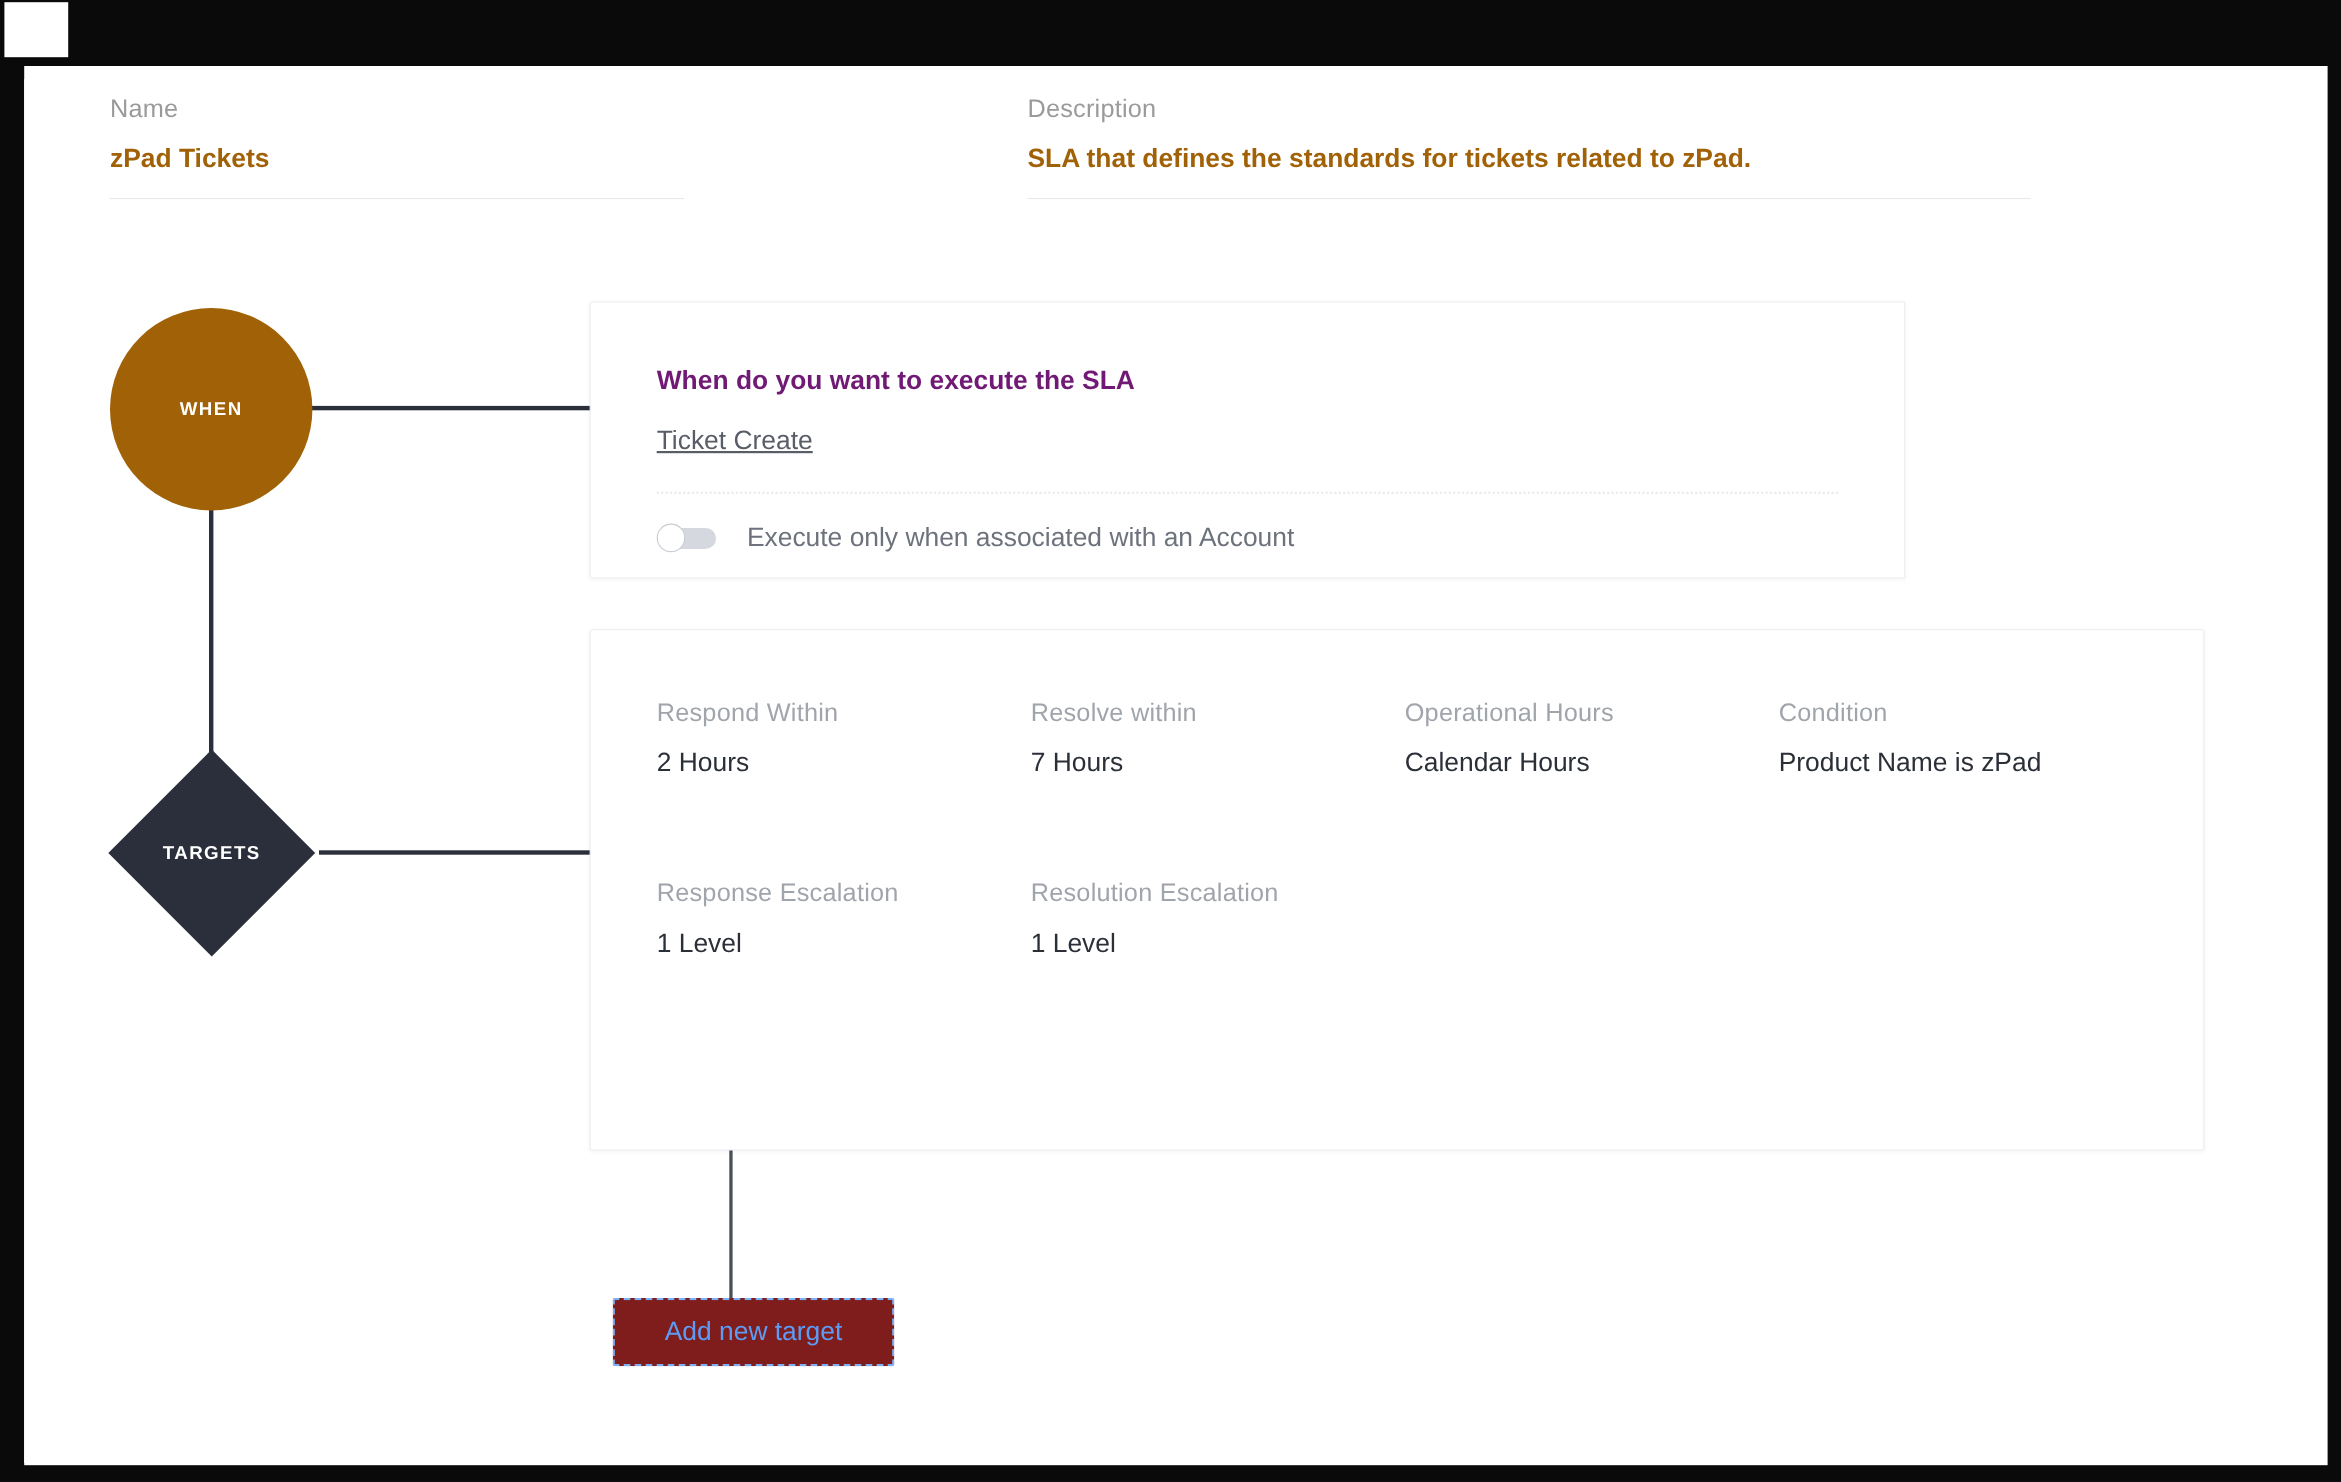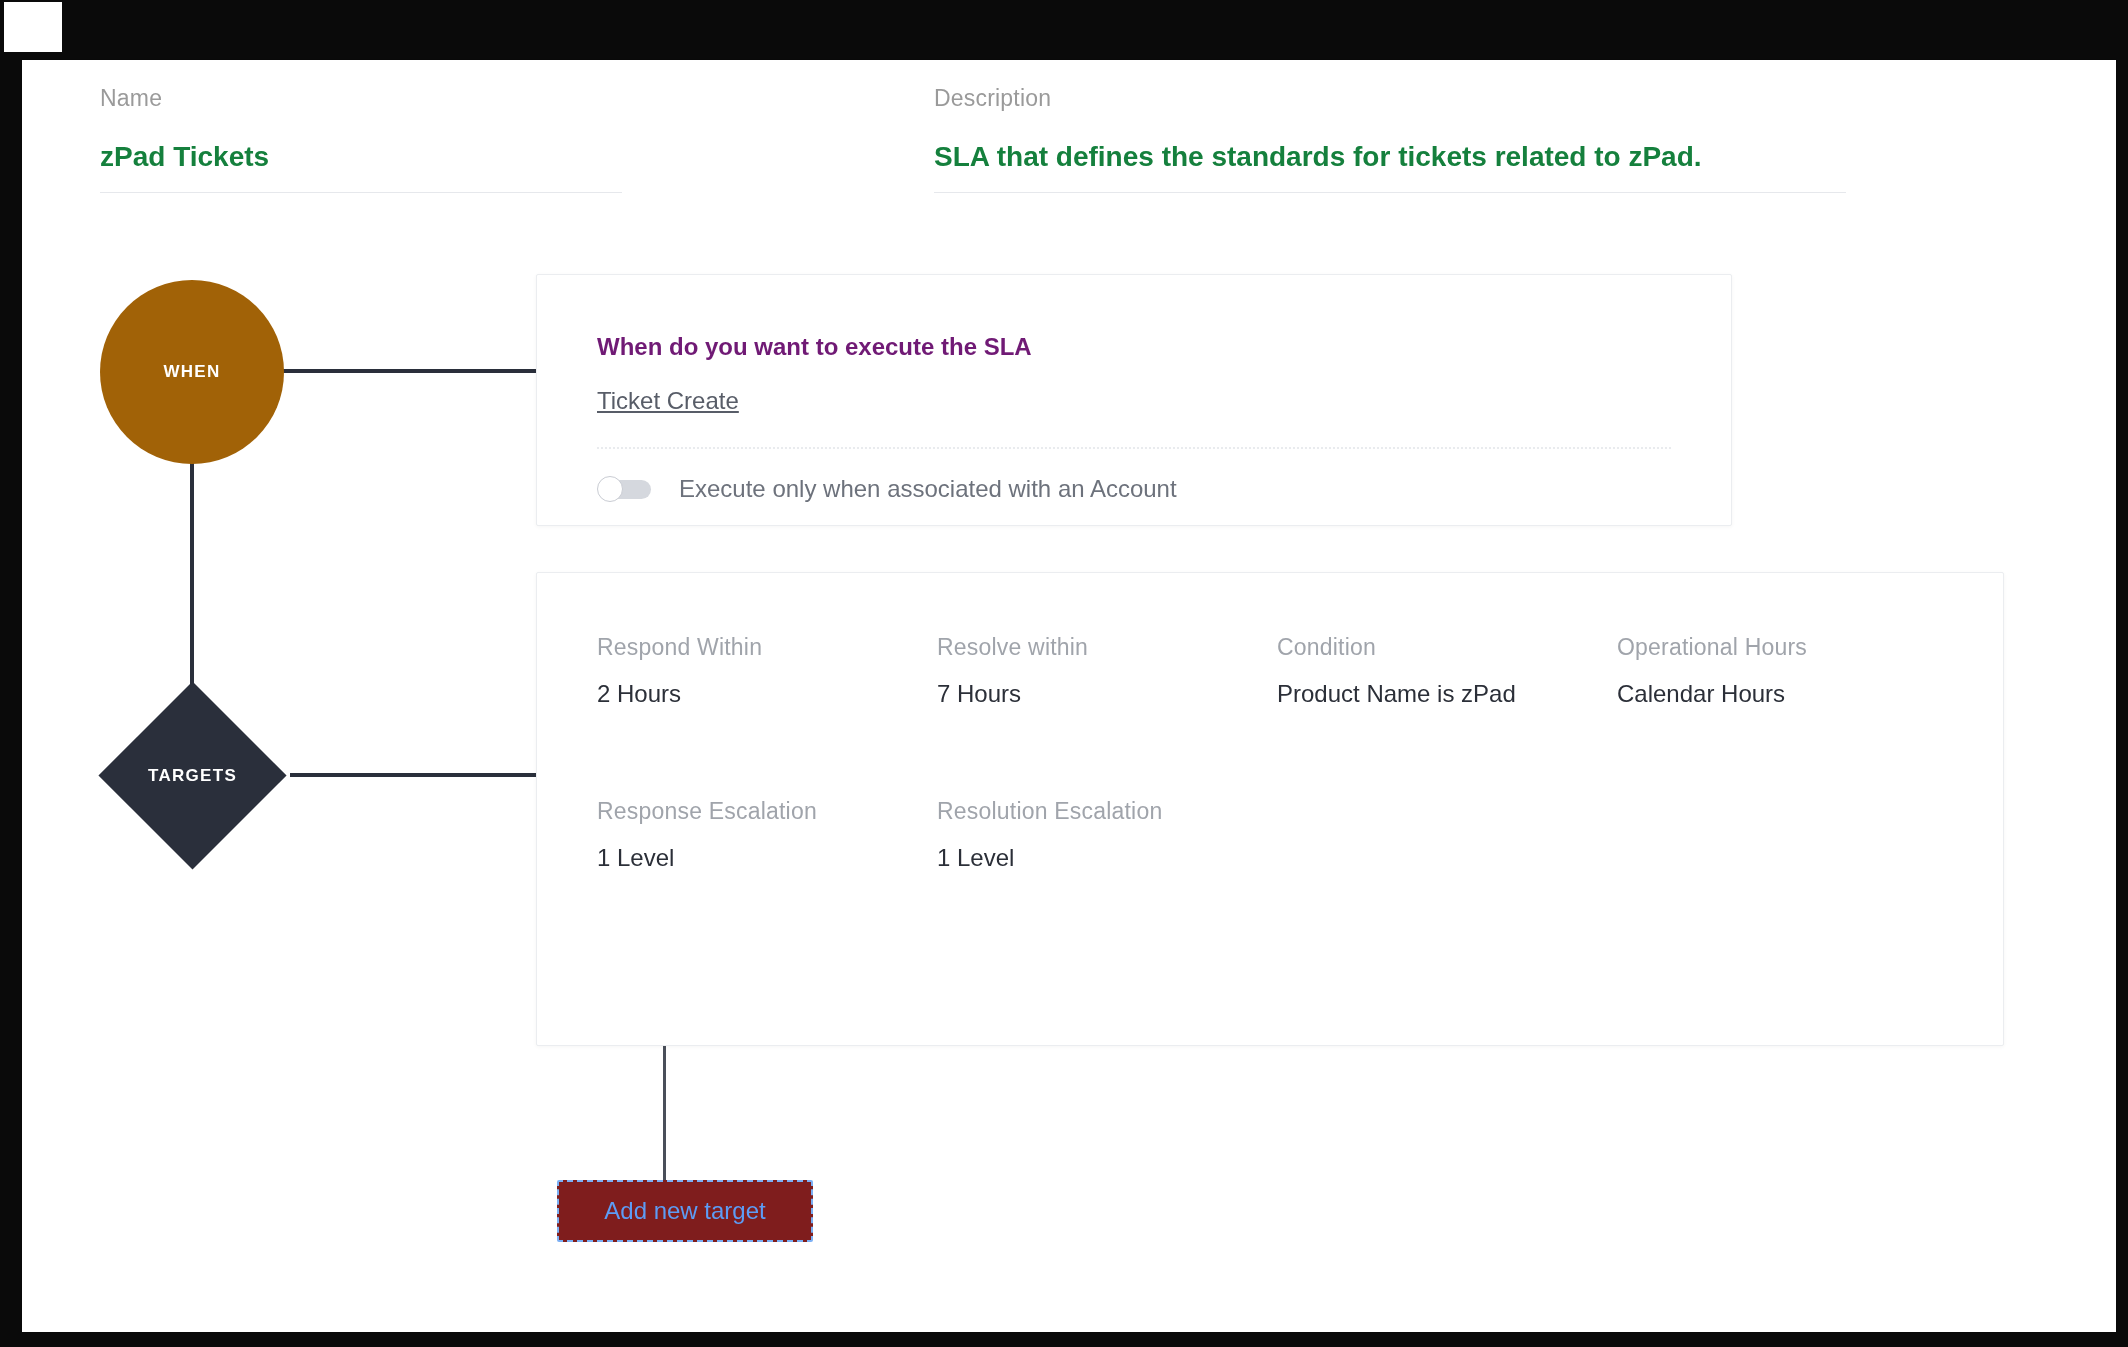--- a/index.html
+++ b/index.html
@@ -55,25 +55,25 @@
     position: absolute;
   }
   .field-label {
     font-size: 23px;
     color: #9a9a9a;
     letter-spacing: 0.2px;
     line-height: 28px;
     white-space: nowrap;
   }
   .field-value {
-    font-size: 28px;
+    font-size: 24px;
     font-weight: bold;
-    color: #15803d;
+    color: #a16207;
     line-height: 30px;
-    margin-top: 30px;
+    margin-top: 18px;
     white-space: nowrap;
   }
   .field-underline {
     margin-top: 20px;
     height: 1px;
     background: #e6e8ec;
   }
 
   #name-field   { left: 78px;  top: 12px;  width: 522px; }
   #desc-field   { left: 912px; top: 12px;  width: 912px; }
@@ -328,27 +328,27 @@
         <div class="attr-row row1">
           <div class="attr-cell">
             <div class="attr-label">Respond Within</div>
             <div class="attr-value">2 Hours</div>
           </div>
           <div class="attr-cell">
             <div class="attr-label">Resolve within</div>
             <div class="attr-value">7 Hours</div>
           </div>
           <div class="attr-cell">
+            <div class="attr-label">Operational Hours</div>
+            <div class="attr-value">Calendar Hours</div>
+          </div>
+          <div class="attr-cell">
             <div class="attr-label">Condition</div>
             <div class="attr-value">Product Name is zPad</div>
           </div>
-          <div class="attr-cell">
-            <div class="attr-label">Operational Hours</div>
-            <div class="attr-value">Calendar Hours</div>
-          </div>
         </div>
 
         <div class="attr-row row2">
           <div class="attr-cell">
             <div class="attr-label">Response Escalation</div>
             <div class="attr-value">1 Level</div>
           </div>
           <div class="attr-cell">
             <div class="attr-label">Resolution Escalation</div>
             <div class="attr-value">1 Level</div>

